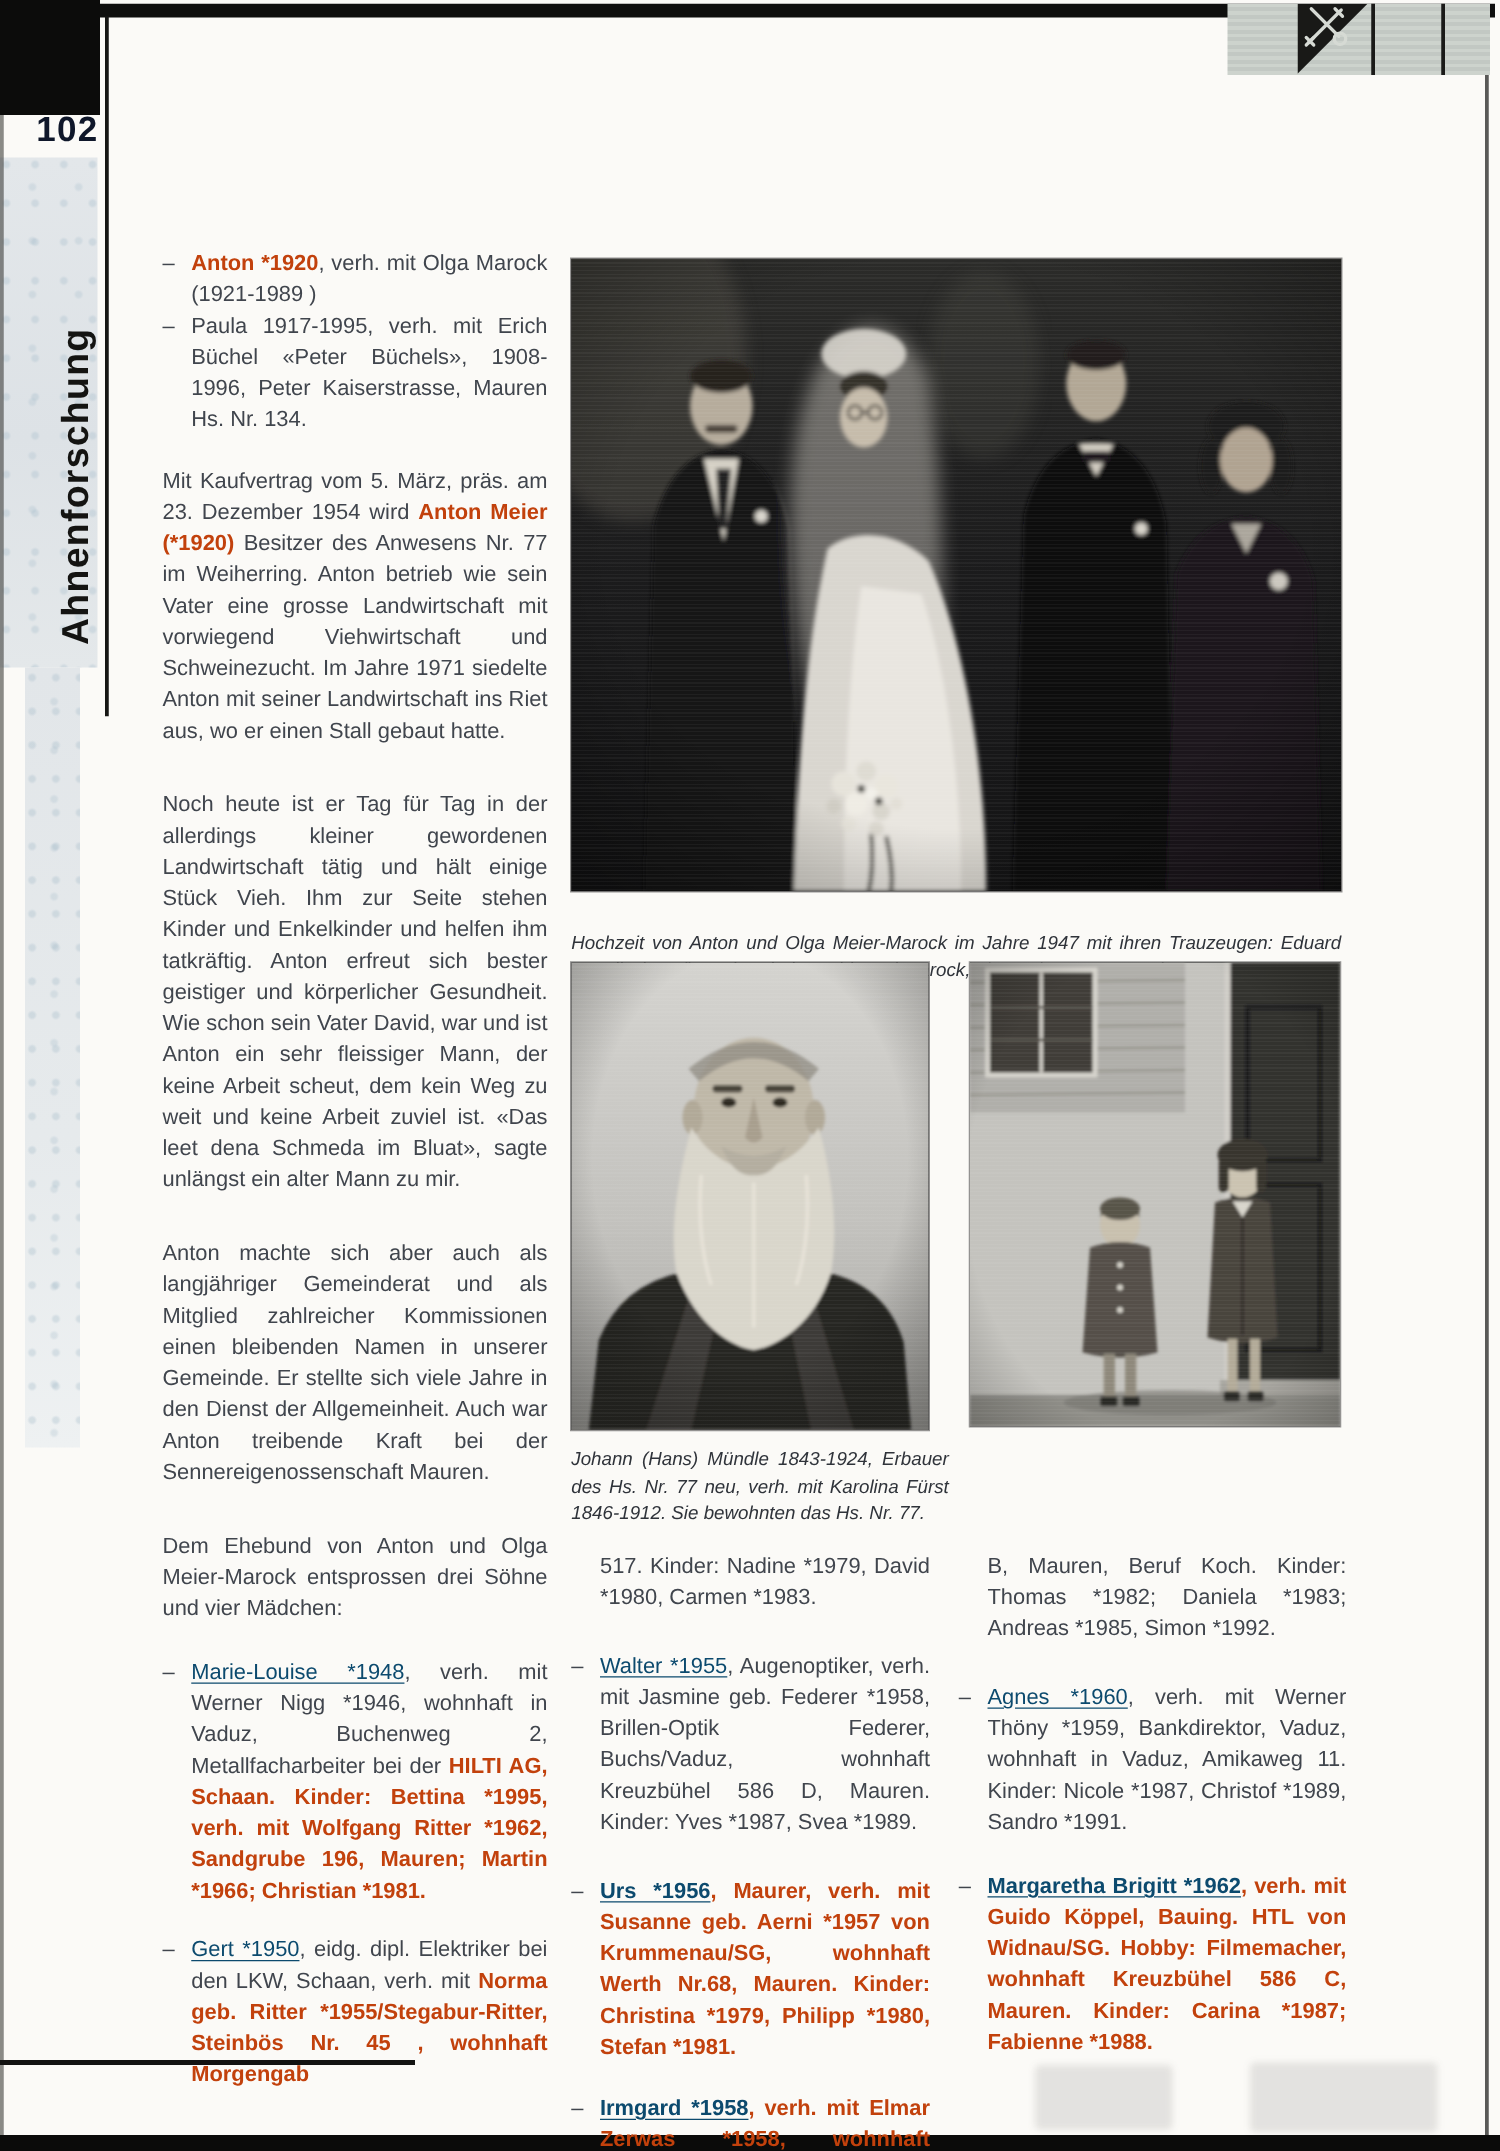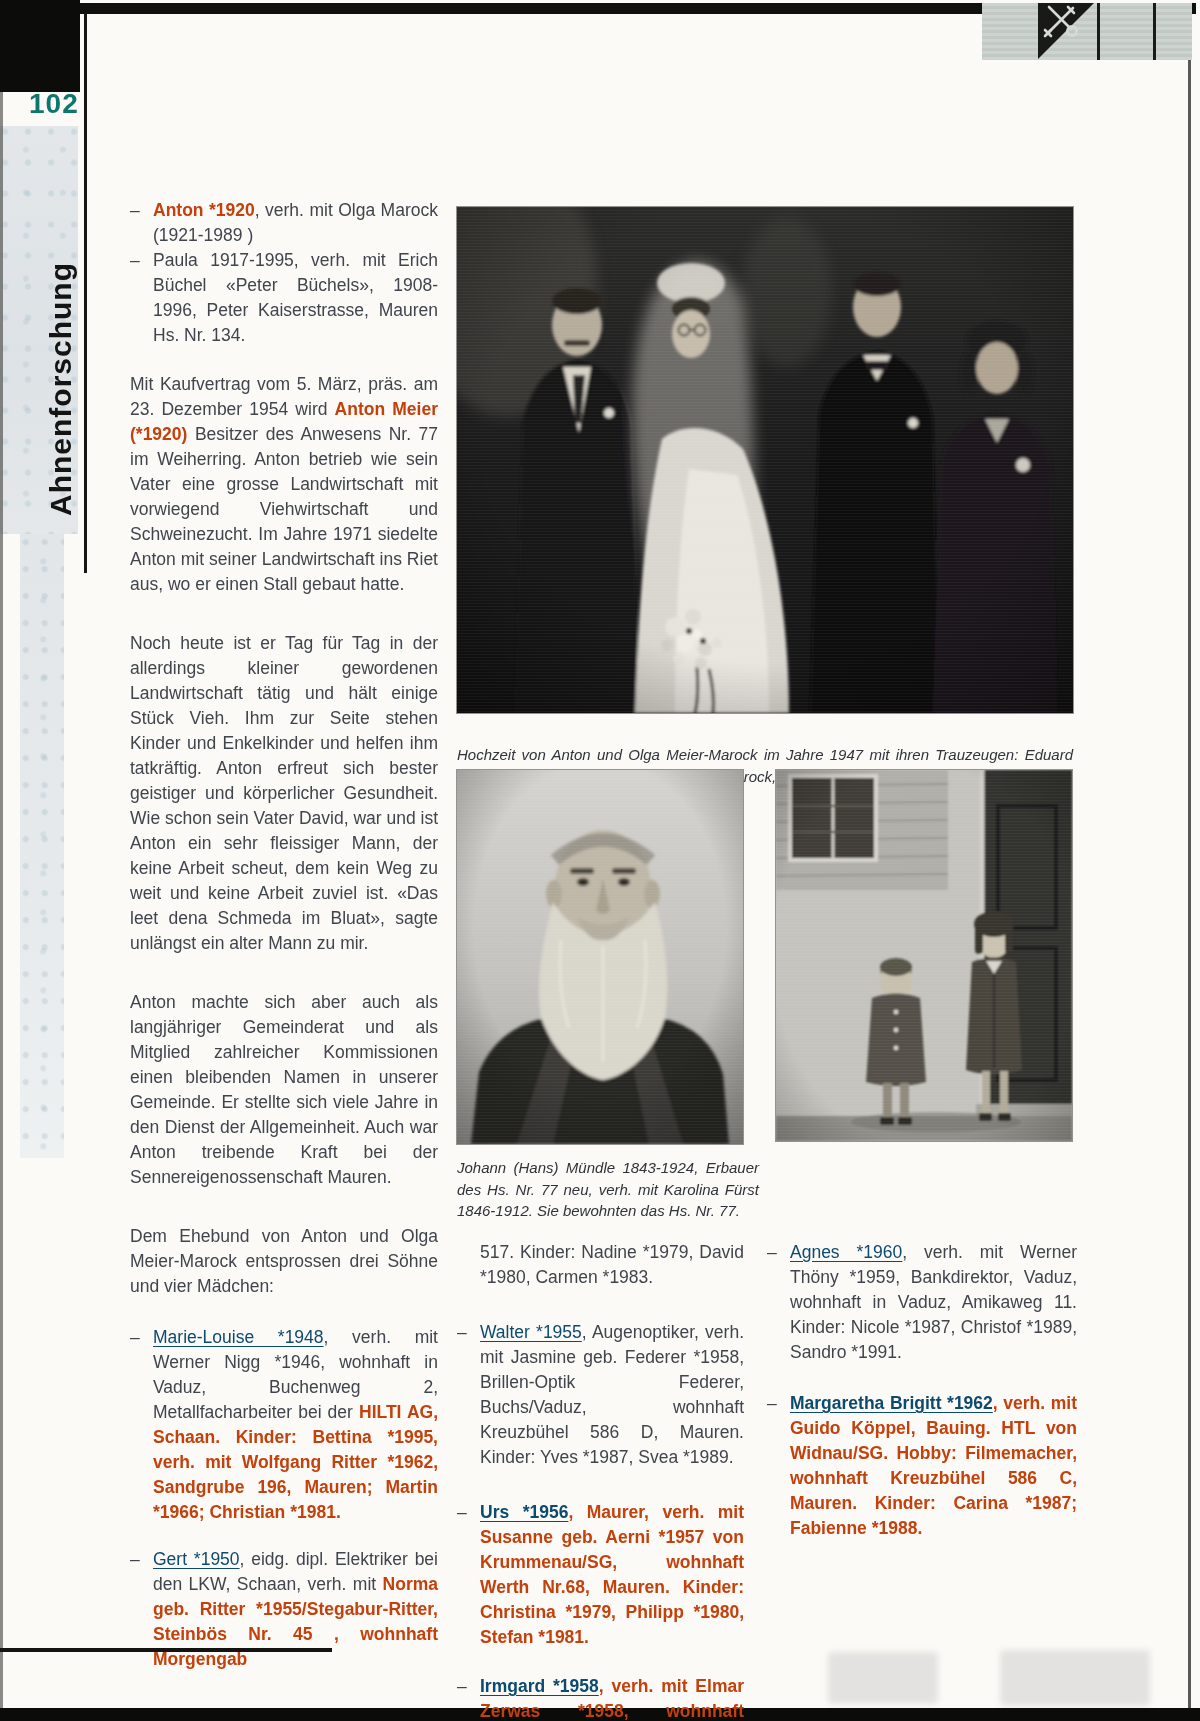--- a/index.html
+++ b/index.html
@@ -5,21 +5,21 @@
 <style>
   html,body{margin:0;padding:0;background:#888;}
   .page{
     position:relative;width:1200px;height:1721px;margin:0 auto;
     background:#fbfaf7;overflow:hidden;
     font-family:"Liberation Sans","DejaVu Sans",sans-serif;
   }
   
   .topbar{position:absolute;left:0;top:3px;width:1196px;height:11px;background:#0f0f0e;}
   .left-block{position:absolute;left:0;top:0;width:80px;height:92px;background:#0c0c0b;}
-  .page-num{position:absolute;left:29px;top:88px;font-size:28px;font-weight:bold;color:#0f766e;letter-spacing:1px;}
+  .page-num{position:absolute;left:29px;top:88px;font-size:28px;font-weight:bold;color:#0f172a;letter-spacing:1px;}
   .strip-a{position:absolute;left:0;top:126px;width:78px;height:408px;
     background:
       radial-gradient(circle at 22% 18%, rgba(168,190,204,.35) 2px, transparent 4px),
       radial-gradient(circle at 70% 55%, rgba(168,190,204,.30) 2px, transparent 4px),
       linear-gradient(#e3e7ea,#dde2e6 55%,#e4e8ea);
     background-size:23px 31px,37px 43px,auto;}
   .strip-b{position:absolute;left:20px;top:534px;width:44px;height:624px;
     background:
       radial-gradient(circle at 30% 30%, rgba(160,184,198,.32) 2px, transparent 4px),
       radial-gradient(circle at 75% 70%, rgba(160,184,198,.26) 2px, transparent 4px),
@@ -323,20 +323,21 @@
       <span class="dash">–</span>
       <div class="etext"><span class="b u">Urs *1956</span><span class="b">, Maurer, verh. mit Susanne geb. Aerni *1957 von Krummenau/SG, wohnhaft Werth Nr.68, Mauren. Kinder: Christina *1979, Philipp *1980, Stefan *1981.</span></div>
     </div>
     <div class="entry">
       <span class="dash">–</span>
       <div class="etext"><span class="b u">Irmgard *1958</span><span class="b">, verh. mit Elmar Zerwas *1958, wohnhaft Kreuzbühel 586</span></div>
     </div>
   </div>
 
   <div class="col-right body-text">
+    <p class="cont mb30"><span>B, Mauren, Beruf Koch. Kinder: Thomas *1982; Daniela *1983; Andreas *1985, Simon *1992.</span></p>
     <div class="entry mb26">
       <span class="dash">–</span>
       <div class="etext"><span class="u">Agnes *1960</span><span>, verh. mit Werner Thöny *1959, Bankdirektor, Vaduz, wohnhaft in Vaduz, Amikaweg 11.  Kinder: Nicole *1987, Christof *1989, Sandro *1991.</span></div>
     </div>
     <div class="entry">
       <span class="dash">–</span>
       <div class="etext"><span class="b u">Margaretha Brigitt *1962</span><span class="b">, verh. mit Guido Köppel, Bauing. HTL von Widnau/SG. Hobby: Filmemacher, wohnhaft Kreuzbühel 586 C, Mauren. Kinder: Carina *1987; Fabienne *1988.</span></div>
     </div>
   </div>
 

